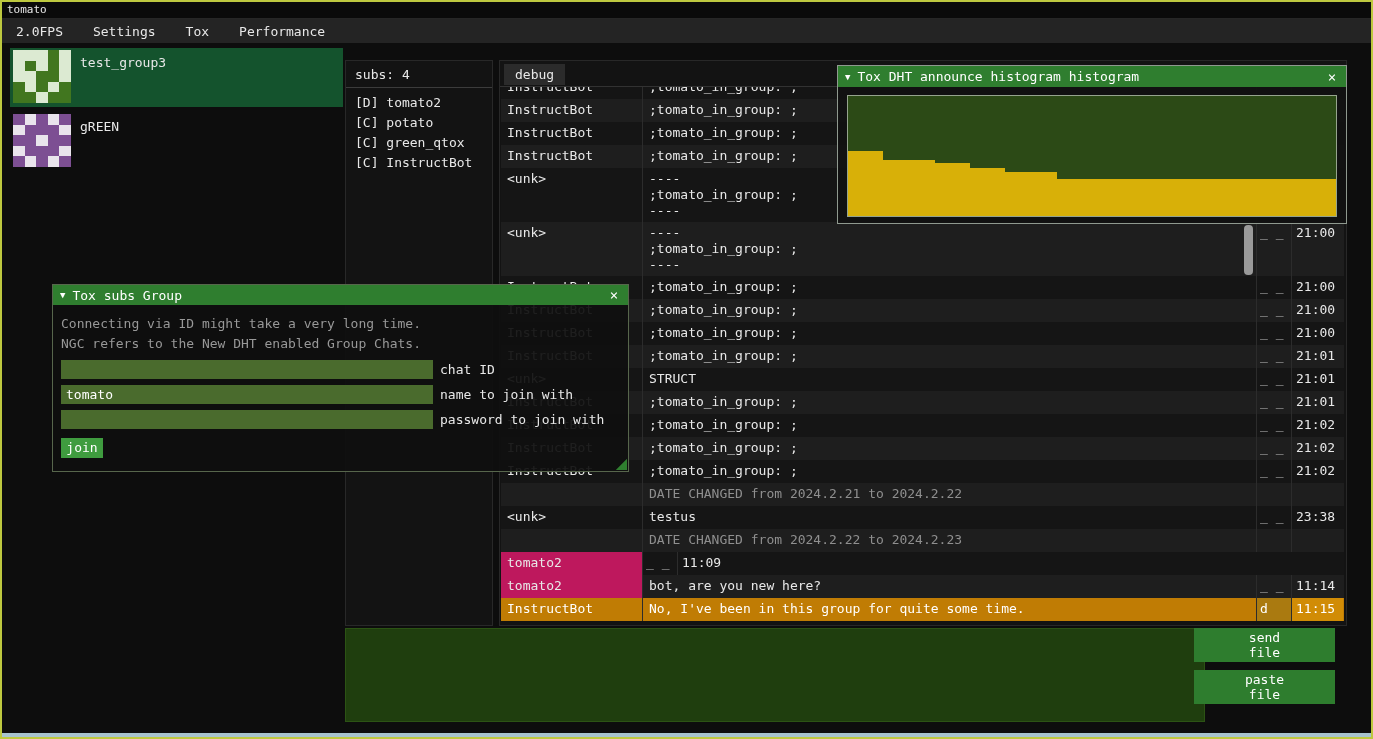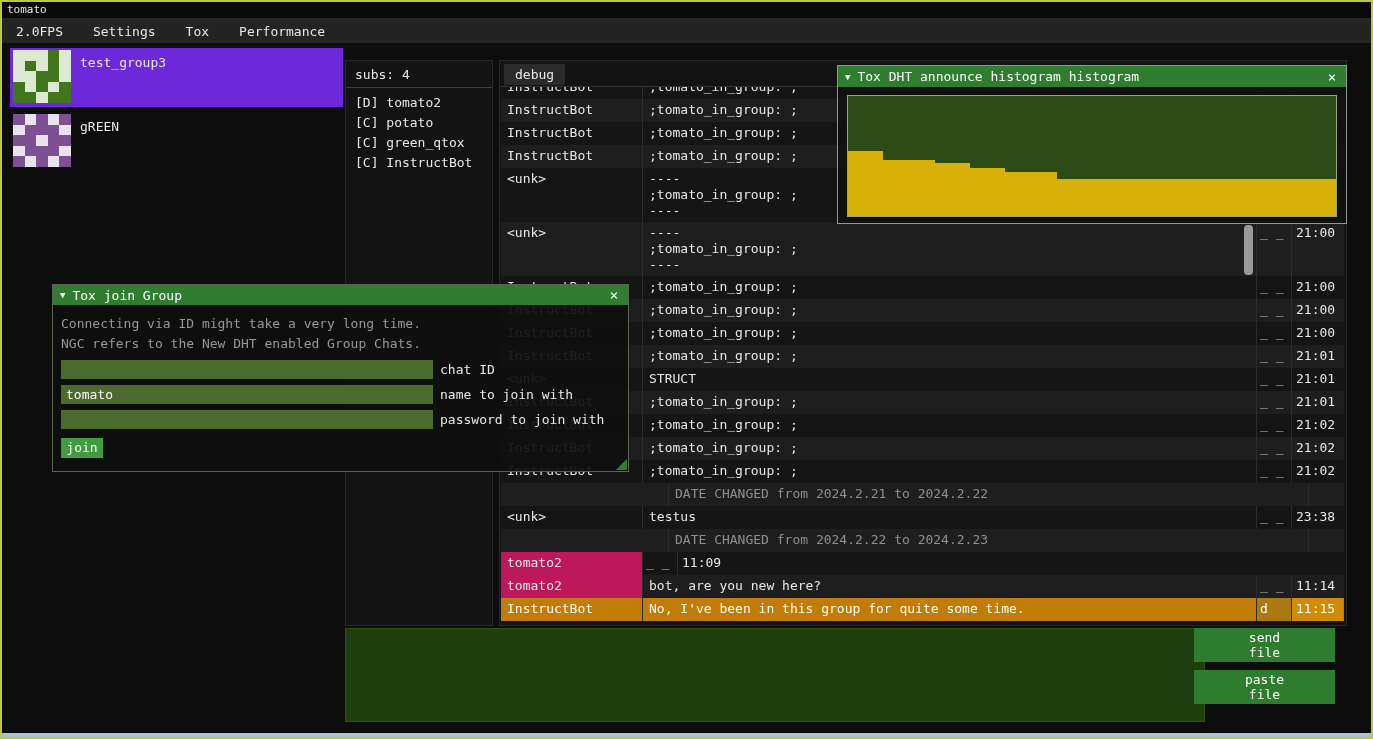--- a/index.html
+++ b/index.html
@@ -5,37 +5,37 @@
   html,body{margin:0;padding:0;}
   body{width:1373px;height:739px;overflow:hidden;background:#0c0c0c;
        font-family:"DejaVu Sans Mono","Liberation Mono",monospace;font-size:13px;color:#e8e8e8;}
   .app{position:absolute;inset:0;border:2px solid #bdc83f;box-sizing:border-box;background:#0d0d0d;}
   .app::after{content:"";position:absolute;left:0;right:0;bottom:0;height:4px;background:#a7c3ce;}
   .titlebar{position:absolute;top:0;left:0;right:0;height:16px;background:#0a0a0a;font-size:11px;line-height:16px;padding:0 5px;border-bottom:1px solid #262626;}
   .menubar{position:absolute;top:17px;left:0;right:0;height:24px;background:#242424;display:flex;align-items:center;padding:0 6px;gap:14px;}
   .menu-item{padding:2px 8px;}
   .group-list{position:absolute;left:8px;top:46px;width:333px;height:130px;}
   .group-item{position:absolute;left:0;width:333px;height:59px;display:flex;gap:9px;padding:2px 3px;box-sizing:border-box;}
-  .group-item.selected{background:#6d28d9;}
+  .group-item.selected{background:#14532d;}
   .avatar{width:58px;height:53px;display:grid;grid-template-columns:repeat(5,1fr);grid-template-rows:repeat(5,1fr);flex:none;}
   .group-label{padding-top:5px;}
   .members{position:absolute;left:343px;top:58px;width:148px;height:566px;background:#131313;border:1px solid #282828;box-sizing:border-box;padding-top:6px;}
   .members-header{padding:0 9px;margin-bottom:5px;}
   .members-sep{height:1px;background:#3c3c3c;margin-bottom:5px;}
   .member{padding:0 9px;line-height:20px;}
   .chatpanel{position:absolute;left:497px;top:58px;width:848px;height:566px;background:#131313;border:1px solid #282828;box-sizing:border-box;overflow:hidden;}
   .rows{position:absolute;left:1px;top:15px;width:843px;z-index:1;}
   .chat-row{display:flex;min-height:23px;}
   .chat-row:nth-child(odd){background:#151515;}
   .chat-row:nth-child(even){background:#1e1e1e;}
   .cell-name{width:141px;flex:none;padding:3px 6px;box-sizing:border-box;white-space:nowrap;overflow:hidden;line-height:16px;}
   .cell-msg{width:614px;flex:none;padding:3px 6px;box-sizing:border-box;border-left:1px solid #2c2c2c;white-space:pre-line;line-height:16px;}
   .cell-flags{width:35px;flex:none;padding:3px;box-sizing:border-box;border-left:1px solid #2c2c2c;color:#bdbdbd;line-height:16px;}
   .cell-time{width:52px;flex:none;padding:3px 4px;box-sizing:border-box;border-left:1px solid #2c2c2c;line-height:16px;}
-  .sys{color:#8f8f8f;gap:26px;}
+  .sys{color:#8f8f8f;}
   .name-green{background:#be185d;}
   .row-hl{background:#c07c04 !important;color:#fff;}
   .row-hl .cell-flags{color:#fff;background:#aa7a10;}
   .row-hl .cell-time{background:#d18c06;}
   .tabbar{position:absolute;left:0;top:0;width:100%;height:26px;background:#131313;z-index:3;border-bottom:1px solid #323232;box-sizing:border-box;}
   .tab{position:absolute;left:4px;top:3px;padding:3px 11px;background:#2b2b2b;}
   .scroll-thumb{position:absolute;left:744px;top:164px;width:9px;height:50px;background:#9a9a9a;border-radius:4px;z-index:2;}
   .composer{position:absolute;left:343px;top:626px;width:860px;height:94px;background:#1f3e0e;border:1px solid #2c5314;box-sizing:border-box;}
   .file-btn{position:absolute;left:1192px;width:141px;height:34px;background:#2e7d2e;color:#fff;display:flex;align-items:center;justify-content:center;text-align:center;white-space:pre-line;line-height:15px;}
   .file-btn.send{top:626px;}
@@ -287,21 +287,21 @@
 
   <div class="composer"></div>
   <div class="file-btn send">send
 file</div>
   <div class="file-btn paste">paste
 file</div>
 
   <div class="join-win">
     <div class="win-titlebar">
       <span class="collapse">▼</span>
-      <span class="win-title">Tox join Group</span>
+      <span class="win-title">Tox subs Group</span>
       <span class="close-btn">×</span>
     </div>
     <div class="join-body">
       <div class="info-line">Connecting via ID might take a very long time.</div>
       <div class="info-line">NGC refers to the New DHT enabled Group Chats.</div>
       <div>
           <div class="field-row">
             <div class="jg-field"></div>
             <div class="field-label">chat ID</div>
           </div>

